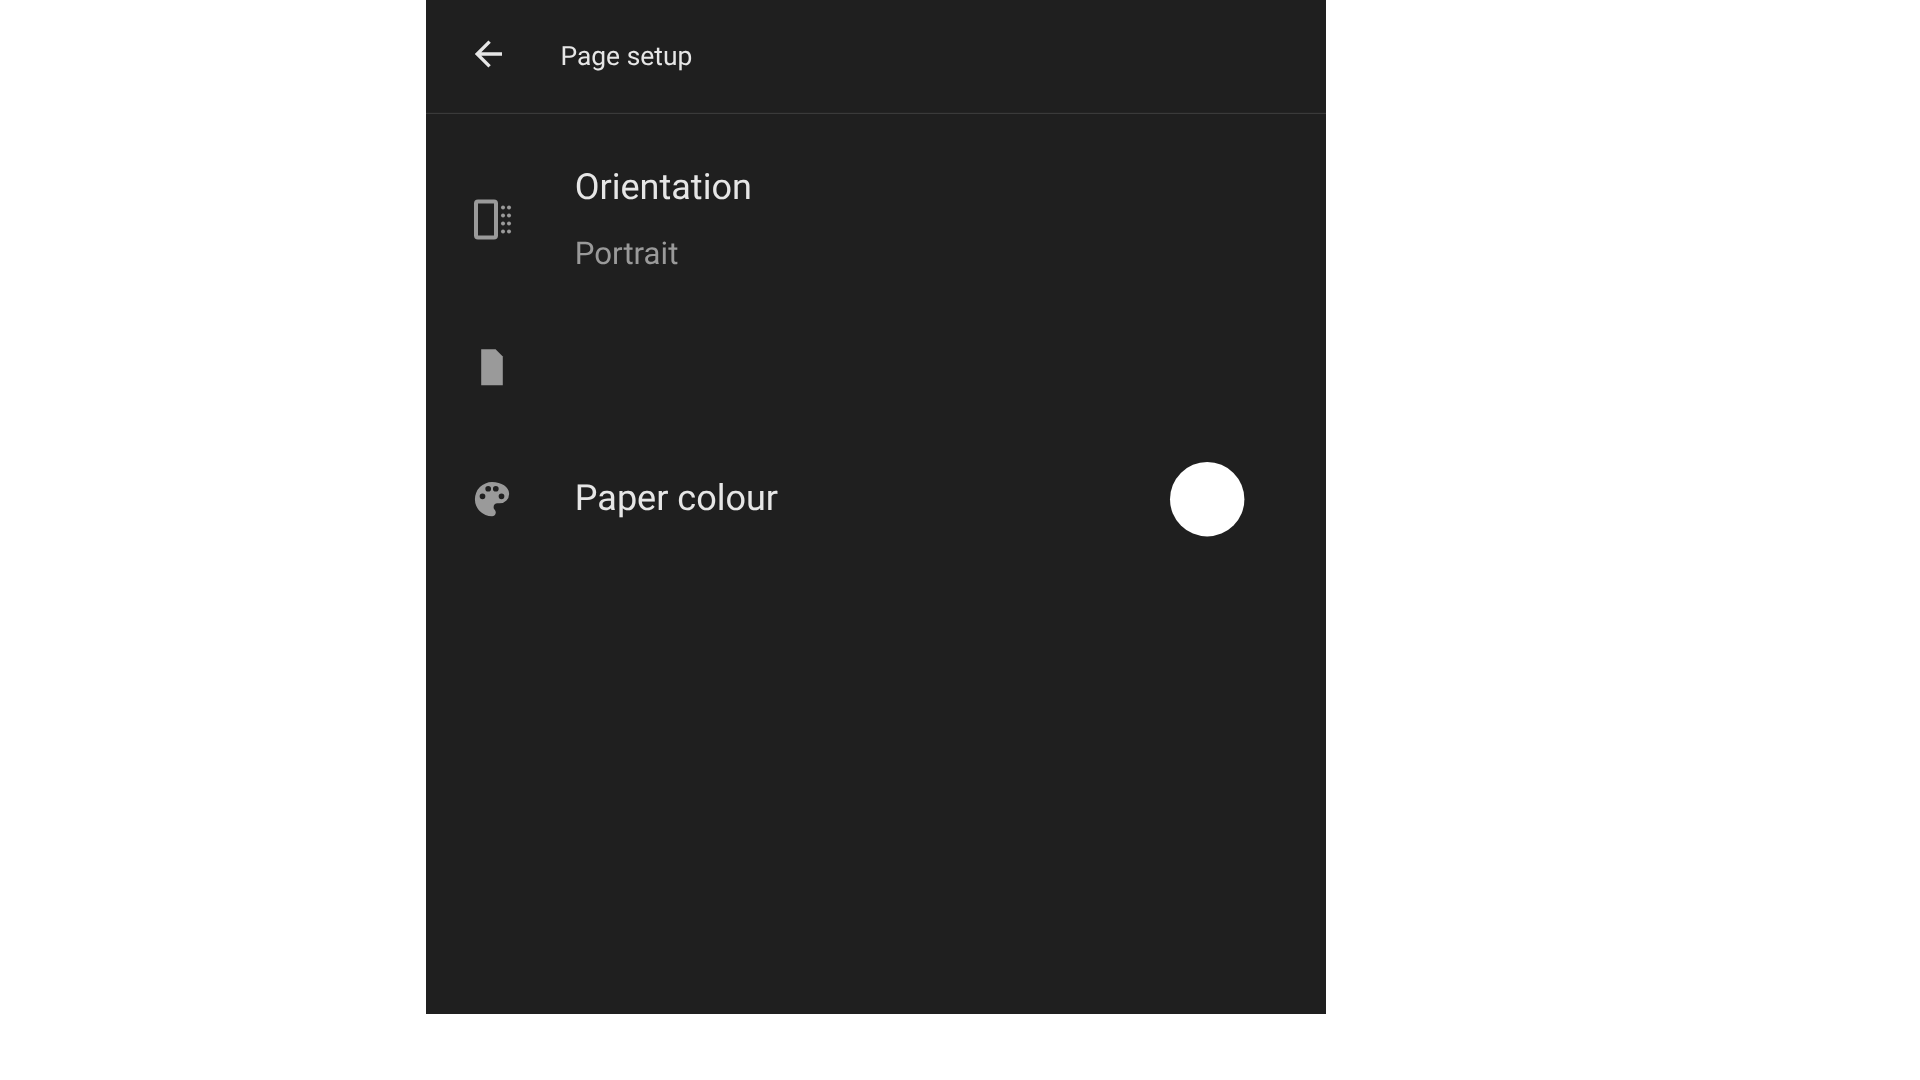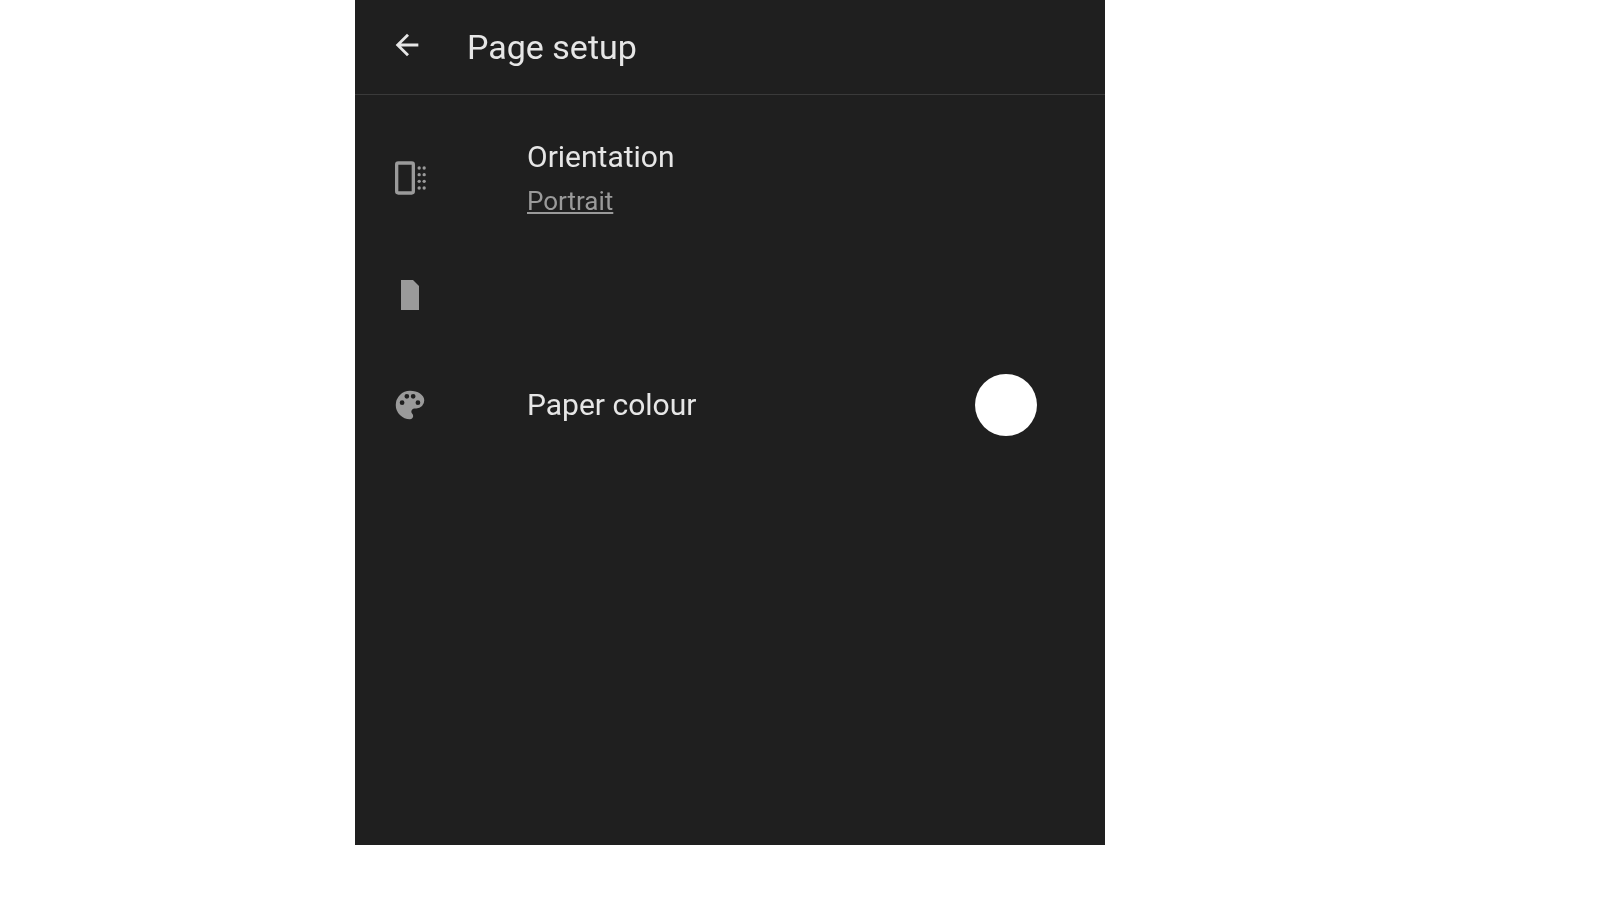--- a/index.html
+++ b/index.html
@@ -36,32 +36,31 @@
     .back-btn {
       width: 48px;
       height: 48px;
       display: flex;
       align-items: center;
       justify-content: center;
       color: #e6e6e6;
     }
     .back-btn svg { width: 34px; height: 34px; fill: #e6e6e6; }
     .app-title {
-      font-size: 34px;
+      font-size: 22px;
       font-weight: 400;
       margin-left: 36px;
       color: #e6e6e6;
     }
     .list { padding-top: 18px; }
     .row {
       display: flex;
       align-items: center;
       padding: 26px 40px 26px 28px;
       min-height: 100px;
-      gap: 48px;
     }
     .row-icon {
       width: 54px;
       height: 54px;
       display: flex;
       align-items: center;
       justify-content: center;
       color: #9a9a9a;
       flex: 0 0 54px;
     }
@@ -76,22 +75,21 @@
     .row-title {
       font-size: 30px;
       font-weight: 400;
       color: #e6e6e6;
       line-height: 1.2;
     }
     .row-sub {
       font-size: 26px;
       font-weight: 400;
       color: #9a9a9a;
-      margin-top: 11px;
-      text-decoration: underline;
+      margin-top: 22px;
     }
     .trailing {
       flex: 0 0 auto;
       margin-right: 28px;
     }
     .color-swatch {
       width: 62px;
       height: 62px;
       border-radius: 50%;
       background: #ffffff;

